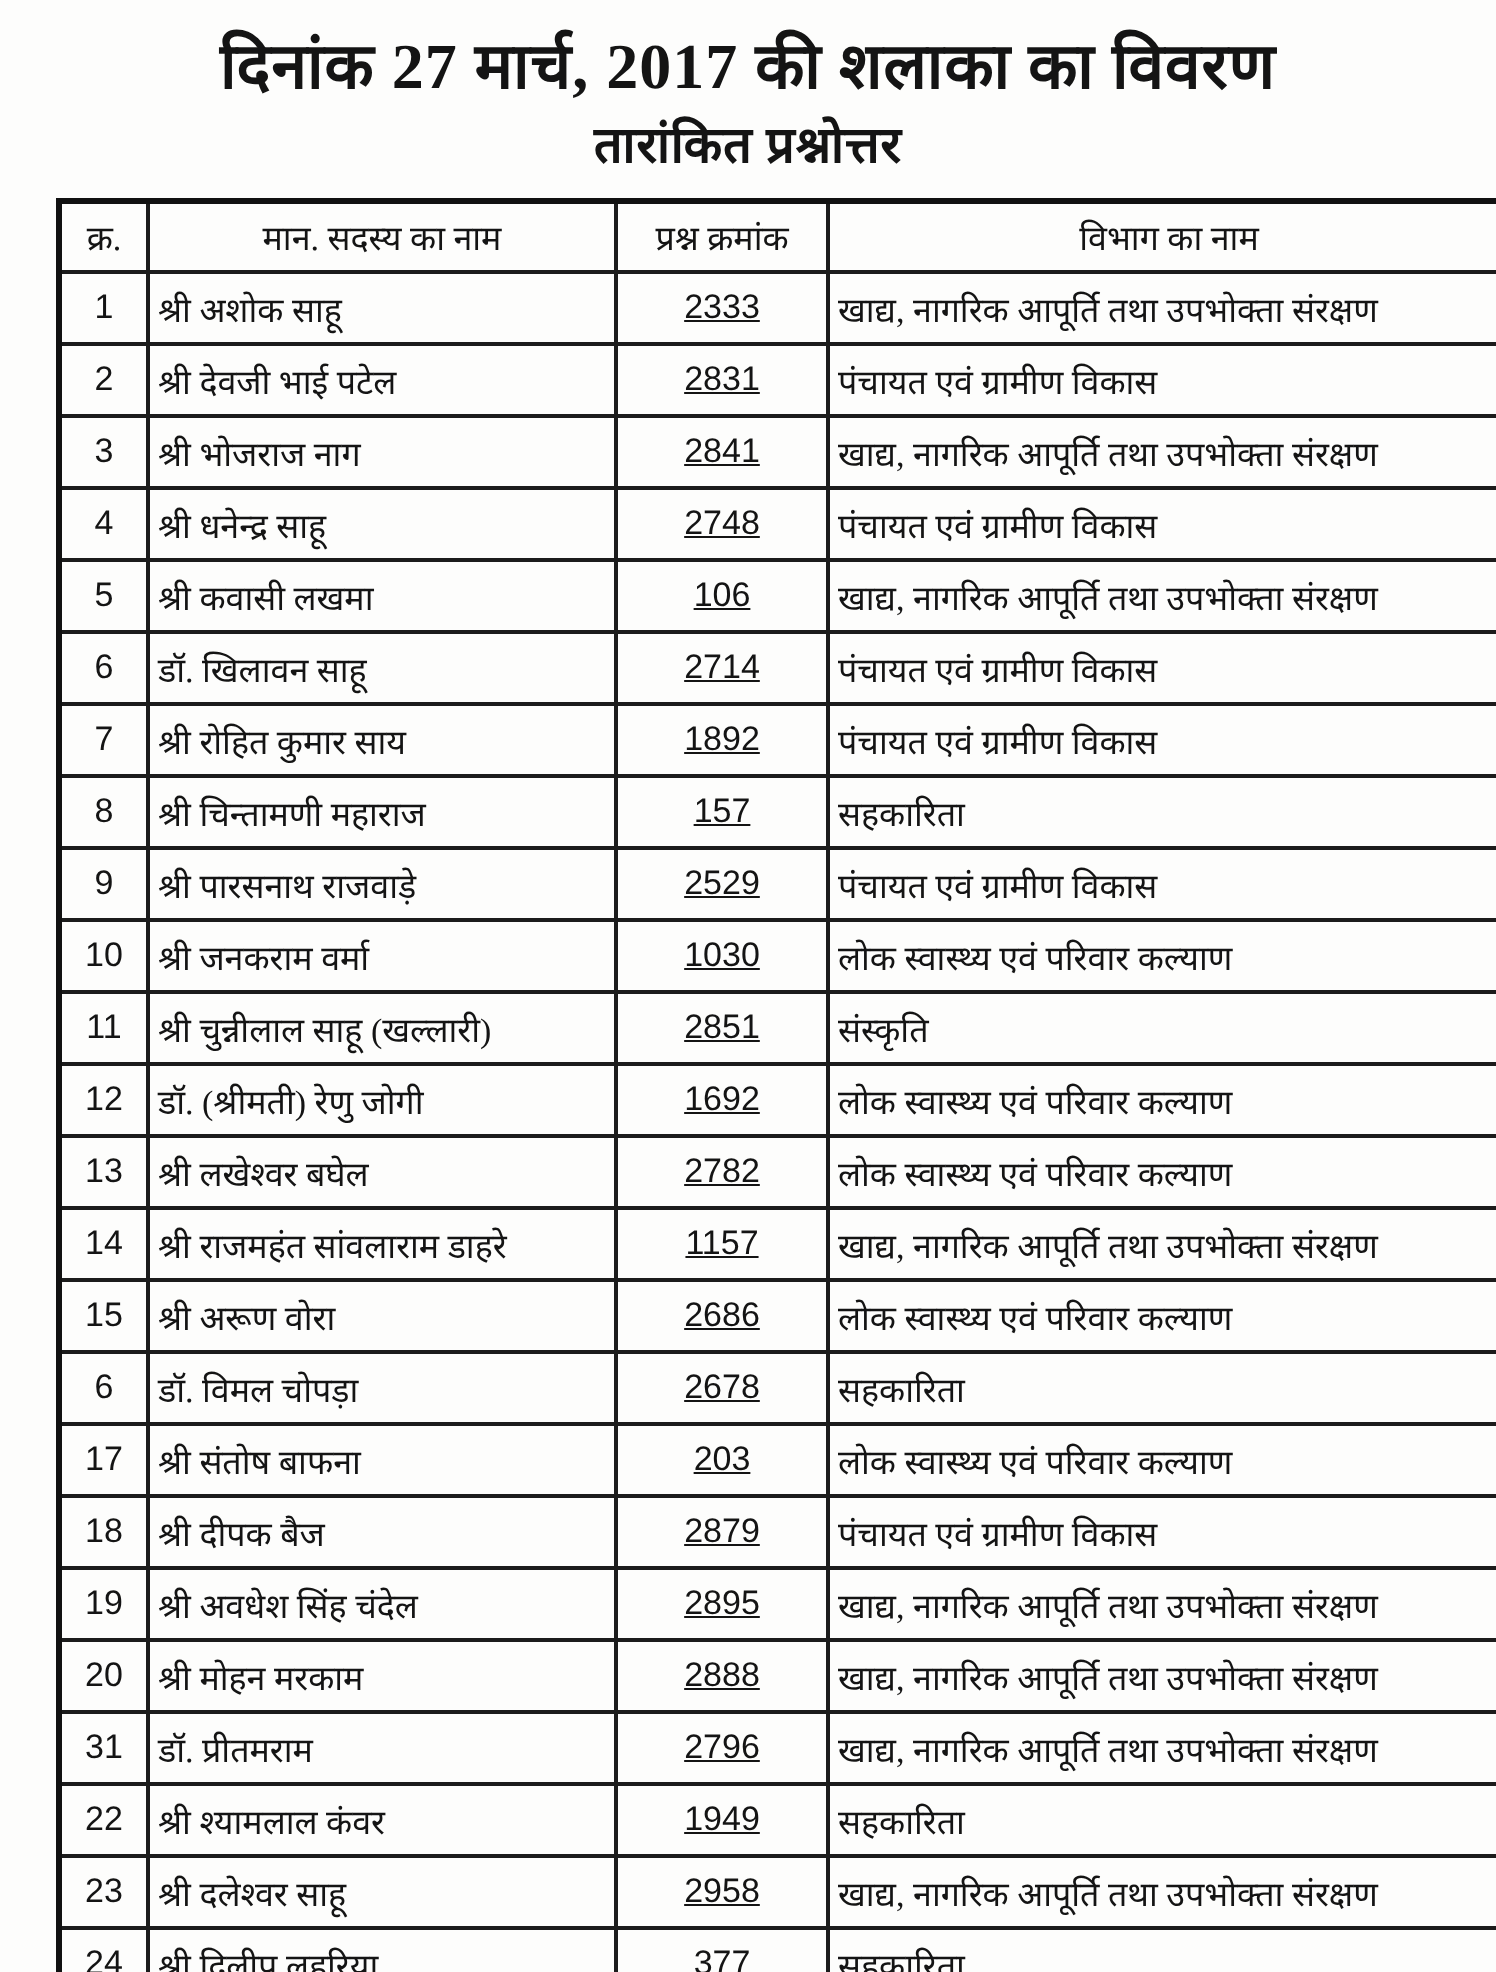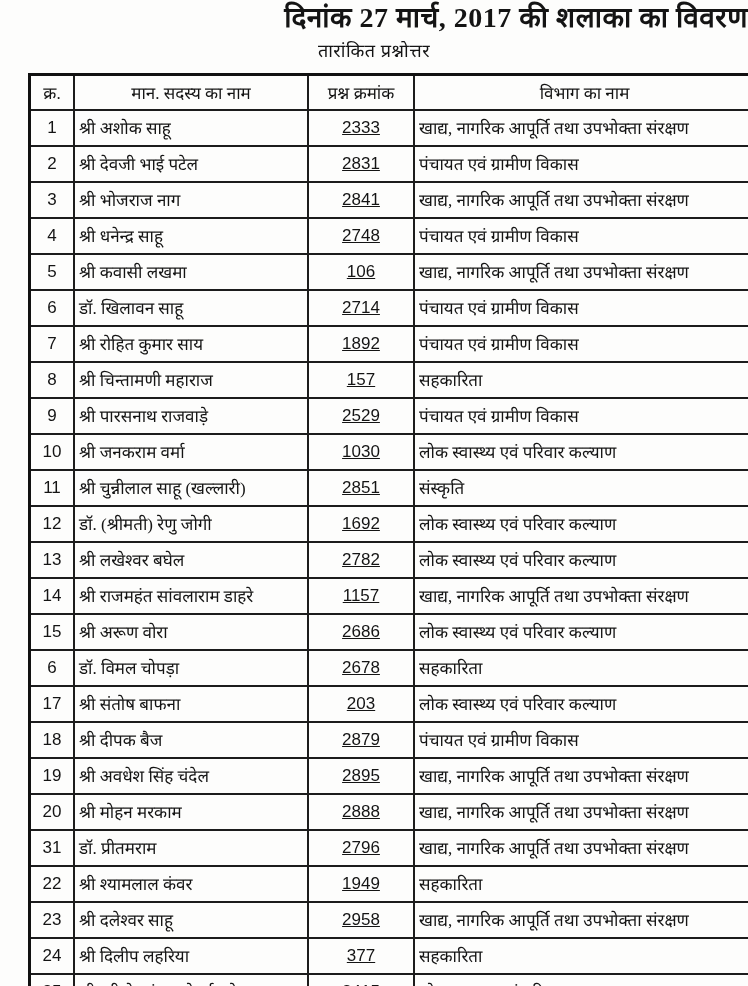--- a/index.html
+++ b/index.html
@@ -11,31 +11,31 @@
   .page {
     position: relative;
     width: 748px;
     height: 986px;
     margin: 0 auto;
     background: #fdfdfc;
     color: #141414;
     overflow: hidden;
   }
   .doc-title {
-    text-align: right;
+    text-align: center;
     font-weight: bold;
-    font-size: 28px;
+    font-size: 32px;
     line-height: 1.25;
-    padding-top: 0;
+    padding-top: 13px;
     letter-spacing: 0.5px;
   }
   .doc-subtitle {
     text-align: center;
-    font-weight: normal;
-    font-size: 18px;
+    font-weight: bold;
+    font-size: 25px;
     line-height: 1.2;
     margin-top: 6px;
     letter-spacing: 0.5px;
   }
   table.qa-table {
     border-collapse: collapse;
     table-layout: fixed;
     width: 697px;
     margin: 10px 0 0 28px;
     background: #fdfdfc;

